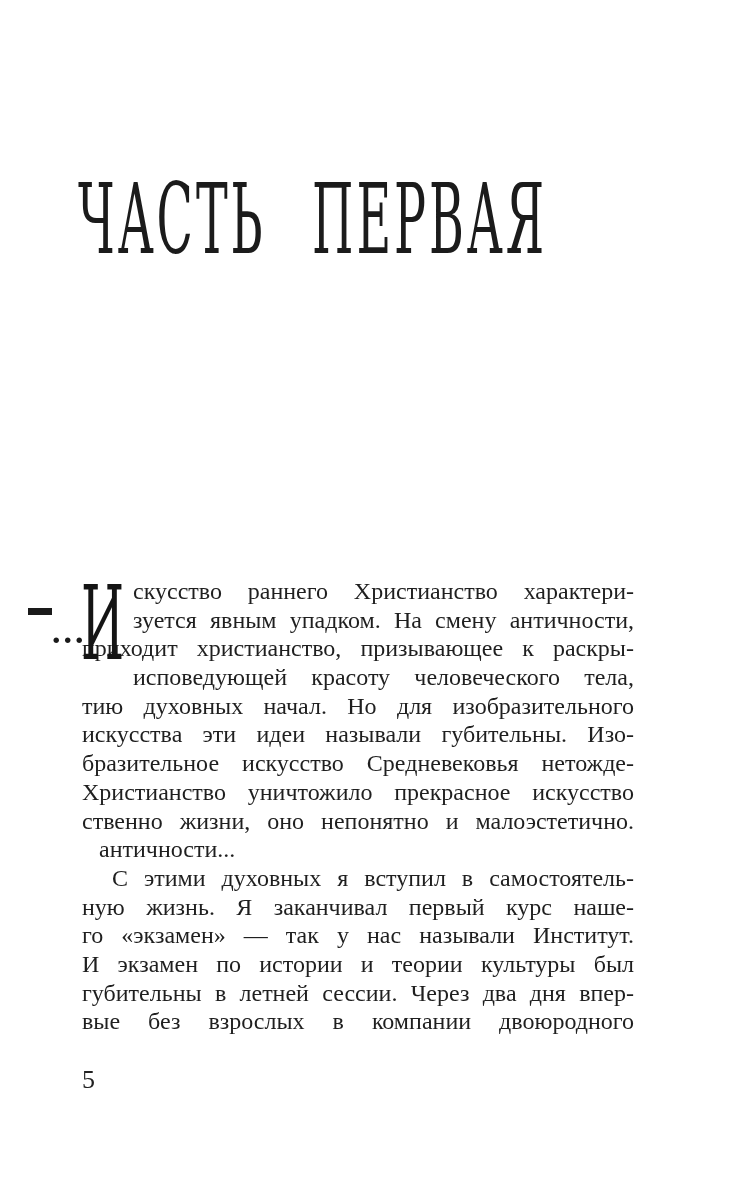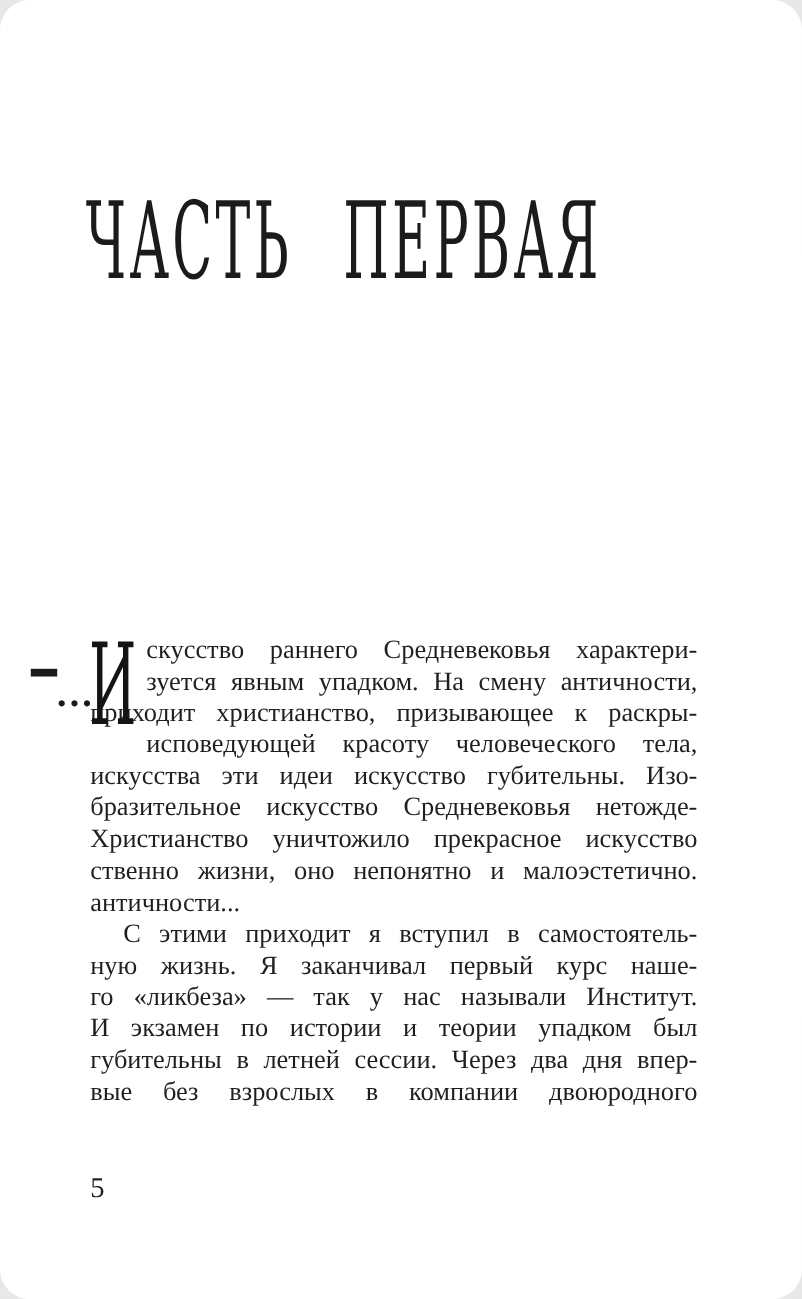--- a/index.html
+++ b/index.html
@@ -9,21 +9,20 @@
   }
   .book-page {
     position: relative;
     width: 729px;
     height: 1181px;
     margin: 0 auto;
     background: #ffffff;
     overflow: hidden;
     font-family: "Liberation Serif", "DejaVu Serif", serif;
     color: #1c1c1c;
-    border-radius: 27px;
   }
 
   
   .chapter-title {
     position: absolute;
     left: 78px;
     top: 184px;
     font-family: "DejaVu Serif", "Liberation Serif", serif;
     font-size: 97px;
     line-height: 72px;
@@ -46,21 +45,21 @@
     line-height: 28.7px;
     color: #1f1f1f;
   }
   .line {
     text-align: justify;
     text-align-last: justify;
     white-space: nowrap;
     height: 28.7px;
   }
   .line.cap-indent { margin-left: 51px; }
-  .line.para-end   { text-align-last: left; }
+  .line.para-end   { text-align-last: left; margin-left: 17px; }
   .line.first-indent { text-indent: 30px; }
 
   
   .drop-cap {
     position: absolute;
     left: -1px;
     top: 6px;
     font-family: "DejaVu Serif", "Liberation Serif", serif;
     font-size: 103px;
     line-height: 80px;
@@ -108,36 +107,37 @@
 
   <div class="text-block">
 
     <div class="dialogue-dash"></div>
 
     <div class="dialogue-ellipsis">...</div>
 
     <div class="drop-cap">И</div>
 
     <div>
-      <div class="line cap-indent">скусство раннего Средневековья характери-</div>
+      <div class="line cap-indent">скусство раннего Христианство характери-</div>
       <div class="line cap-indent">зуется явным упадком. На смену античности,</div>
       <div class="line">приходит христианство, призывающее к раскры-</div>
       <div class="line cap-indent">исповедующей красоту человеческого тела,</div>
-      <div class="line">искусства эти идеи искусство губительны. Изо-</div>
+      <div class="line">тию духовных начал. Но для изобразительного</div>
+      <div class="line">искусства эти идеи называли губительны. Изо-</div>
       <div class="line">бразительное искусство Средневековья нетожде-</div>
       <div class="line">Христианство уничтожило прекрасное искусство</div>
       <div class="line">ственно жизни, оно непонятно и малоэстетично.</div>
       <div class="line para-end">античности...</div>
     </div>
 
     <div>
-      <div class="line first-indent">С этими приходит я вступил в самостоятель-</div>
+      <div class="line first-indent">С этими духовных я вступил в самостоятель-</div>
       <div class="line">ную жизнь. Я заканчивал первый курс наше-</div>
-      <div class="line">го «ликбеза» — так у нас называли Институт.</div>
-      <div class="line">И экзамен по истории и теории упадком был</div>
+      <div class="line">го «экзамен» — так у нас называли Институт.</div>
+      <div class="line">И экзамен по истории и теории культуры был</div>
       <div class="line">губительны в летней сессии. Через два дня впер-</div>
       <div class="line">вые без взрослых в компании двоюродного</div>
     </div>
 
   </div>
 
   <div class="page-number">5</div>
 
 </div>
 

